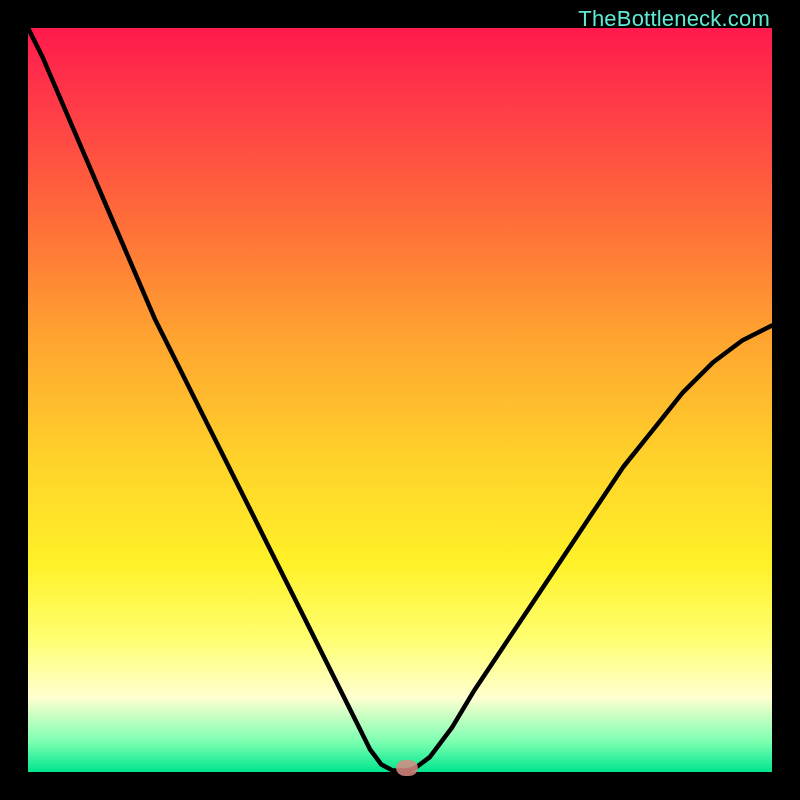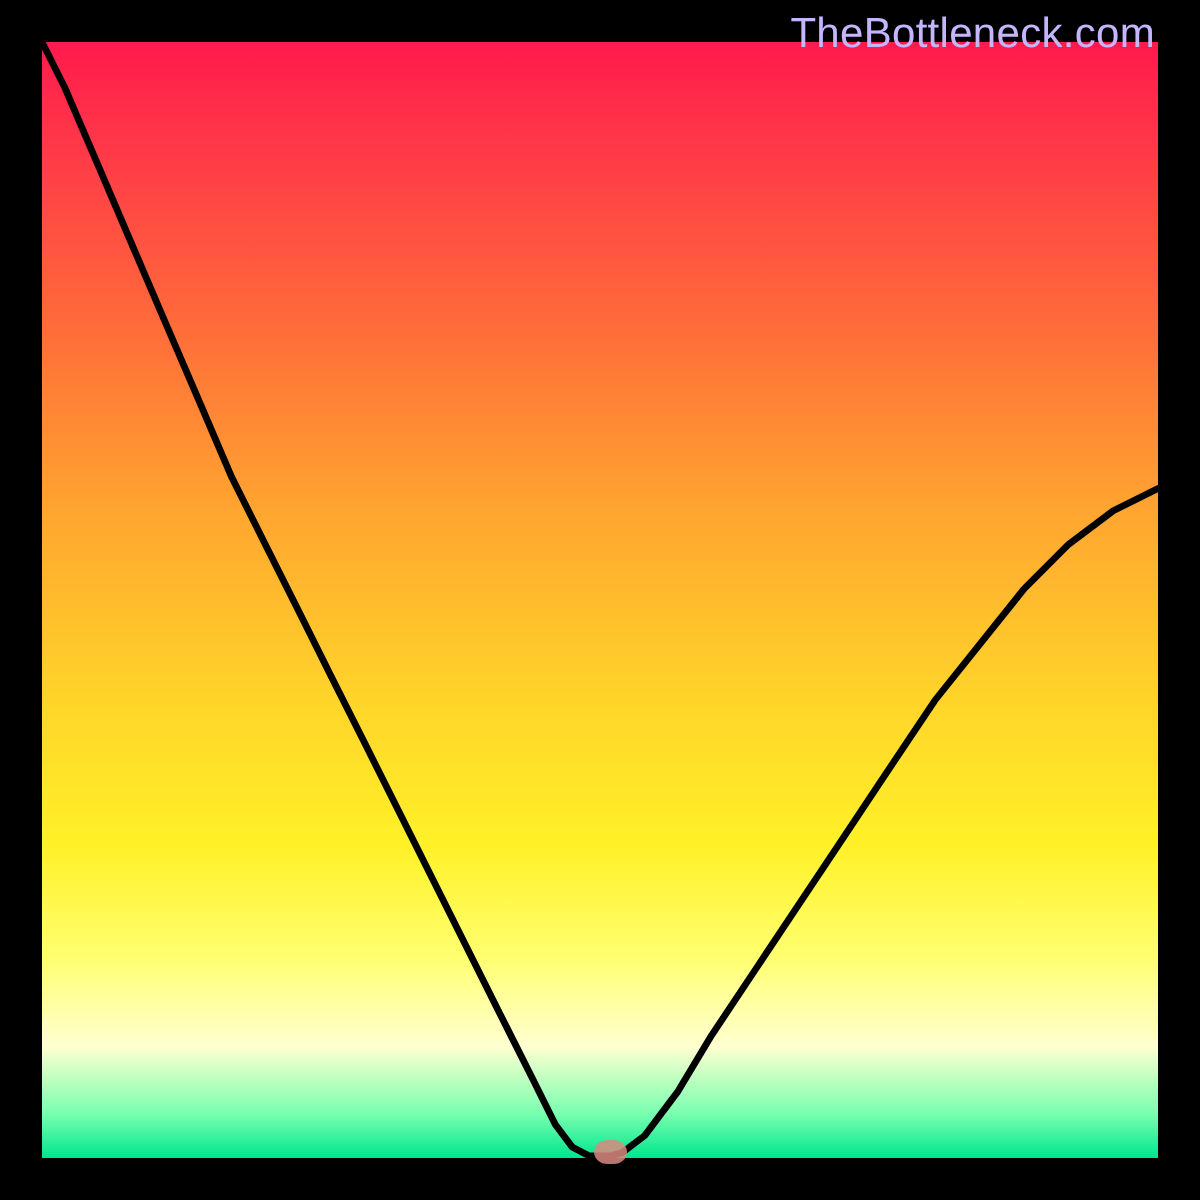--- a/index.html
+++ b/index.html
@@ -35,22 +35,22 @@
       #ffff70 82%,
       #ffffd0 90%,
       #7affb0 96%,
       #00e58e 100%
     );
   }
   .watermark {
     position: absolute;
     top: 6px;
     right: 30px;
-    color: #c4b5fd;
-    font-size: 28px;
+    color: #5eead4;
+    font-size: 22px;
     font-weight: 500;
     letter-spacing: 0.2px;
     user-select: none;
   }
   svg.curve {
     position: absolute;
     left: 0;
     top: 0;
     width: 744px;
     height: 744px;

